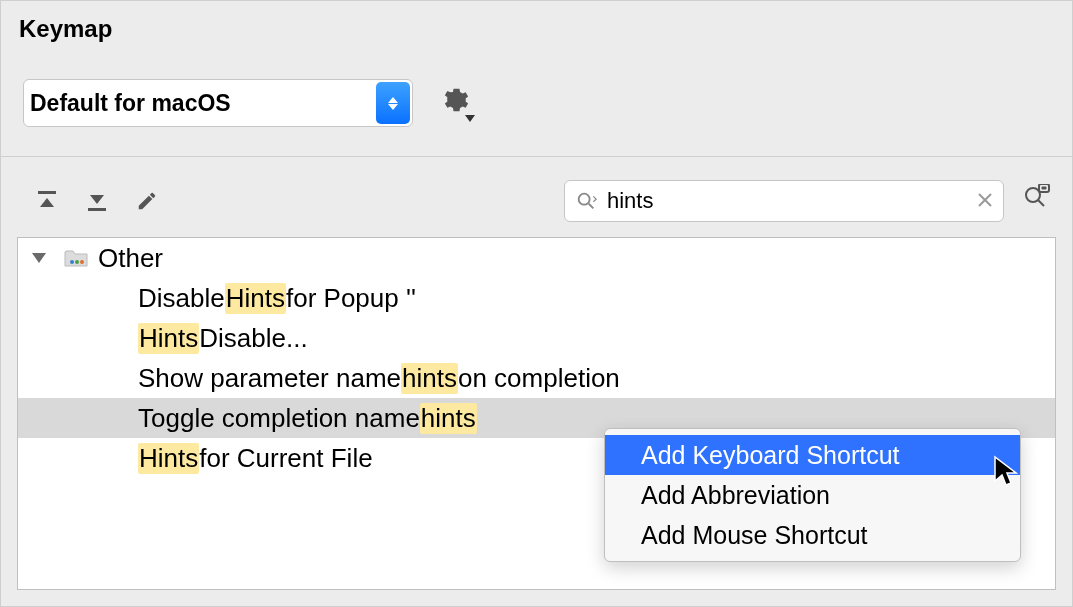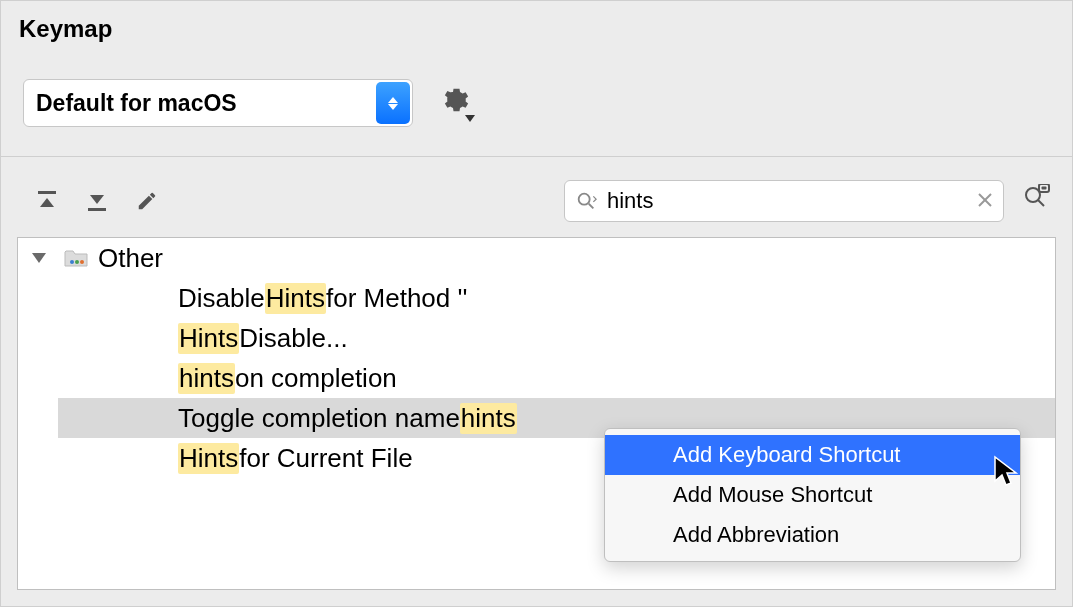--- a/index.html
+++ b/index.html
@@ -37,21 +37,21 @@
     gap: 26px;
   }
   .scheme-select {
     width: 390px;
     height: 48px;
     background: #fff;
     border: 1px solid #c7c7c7;
     border-radius: 6px;
     display: flex;
     align-items: center;
-    padding-left: 12px;
+    padding-left: 6px;
     font-weight: 700;
     position: relative;
     cursor: default;
     font-size: 23px;
   }
   .scheme-caret {
     position: absolute;
     right: 2px;
     top: 2px;
     bottom: 2px;
@@ -140,21 +140,20 @@
     height: 40px;
     display: flex;
     align-items: center;
     font-size: 26px;
   }
   .tree-top-row {
     padding-left: 14px;
   }
   .tree-child-row {
     padding-left: 120px;
-    margin-left: 40px;
   }
   .row-selected {
     background: #d9d9d9;
   }
   .expand-tri {
     width: 0; height: 0;
     border-left: 7px solid transparent;
     border-right: 7px solid transparent;
     border-top: 10px solid #6a6a6a;
     margin-right: 18px;
@@ -174,22 +173,22 @@
     background: #f7f7f7;
     border: 1px solid #bfbfbf;
     border-radius: 6px;
     box-shadow: 0 6px 18px rgba(0,0,0,0.18);
     padding: 6px 0;
   }
   .menu-item {
     height: 40px;
     display: flex;
     align-items: center;
-    padding-left: 68px;
-    font-size: 22px;
+    padding-left: 36px;
+    font-size: 25px;
     cursor: default;
   }
   .menu-item.highlight {
     background: #2f72ff;
     color: #fff;
   }
   
   .cursor {
     position: absolute;
     left: 992px;
@@ -276,45 +275,46 @@
         <circle cx="18" cy="14" r="2" fill="#e07030"></circle>
         <circle cx="13" cy="14" r="2" fill="#4aa050"></circle>
         <circle cx="8" cy="14" r="2" fill="#3b7fd0"></circle>
       </svg>
       <span>Other</span>
     </div>
 
     <div class="tree-row tree-child-row">
       <span>Disable </span>
         <span class="hl">Hints</span>
-        <span> for Method ''</span>
+        <span> for Popup ''</span>
     </div>
     <div class="tree-row tree-child-row">
       <span></span>
         <span class="hl">Hints</span>
         <span> Disable...</span>
     </div>
     <div class="tree-row tree-child-row">
+      <span>Show parameter name </span>
         <span class="hl">hints</span>
         <span> on completion</span>
     </div>
     <div class="tree-row tree-child-row row-selected">
       <span>Toggle completion name </span>
         <span class="hl">hints</span>
         <span></span>
     </div>
     <div class="tree-row tree-child-row">
         <span class="hl">Hints</span>
         <span> for Current File</span>
     </div>
   </div>
 
   <div class="context-menu">
     <div class="menu-item highlight">Add Keyboard Shortcut</div>
+    <div class="menu-item">Add Abbreviation</div>
     <div class="menu-item">Add Mouse Shortcut</div>
-    <div class="menu-item">Add Abbreviation</div>
   </div>
 
   <svg class="cursor" width="26" height="32" viewBox="0 0 26 32">
     <path d="M2 2 L2 26 L9 20 L13 30 L18 28 L14 18 L23 18 Z" fill="#000" stroke="#fff" stroke-width="1.5"></path>
   </svg>
 
 </div>
 
 </body></html>

